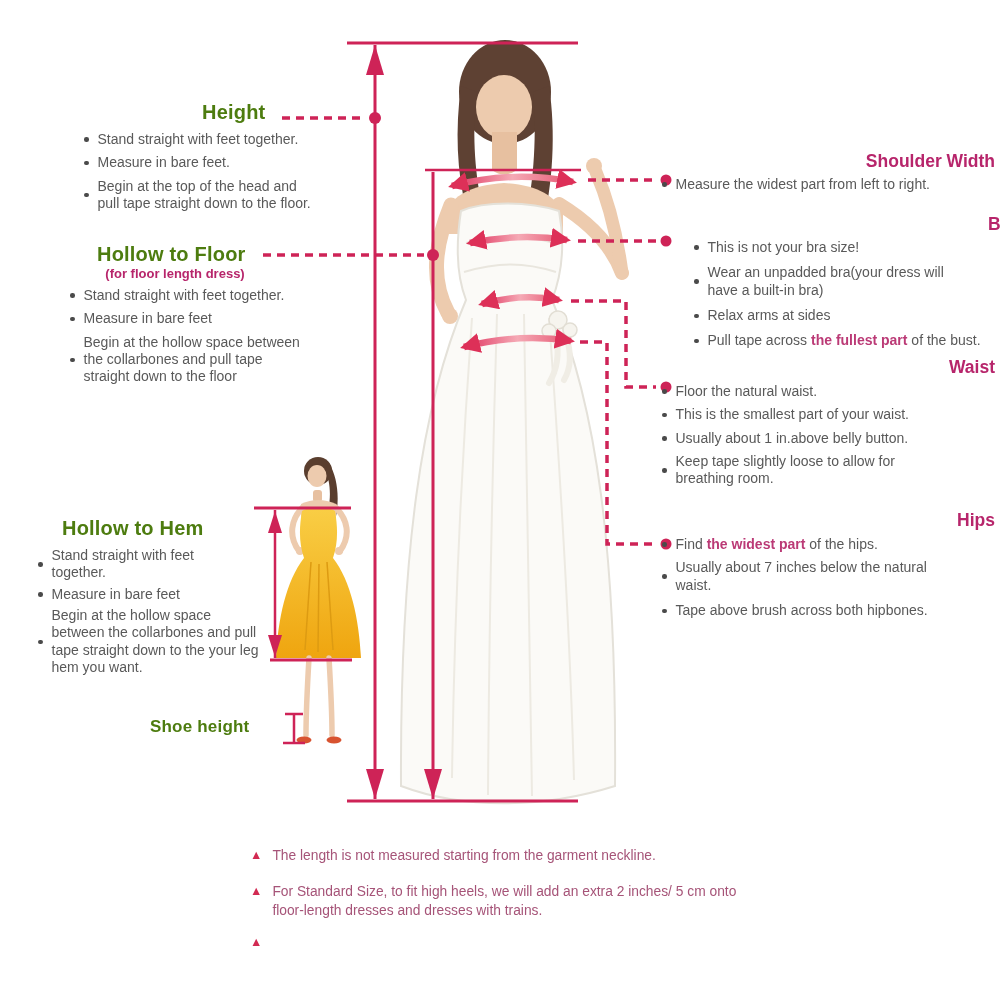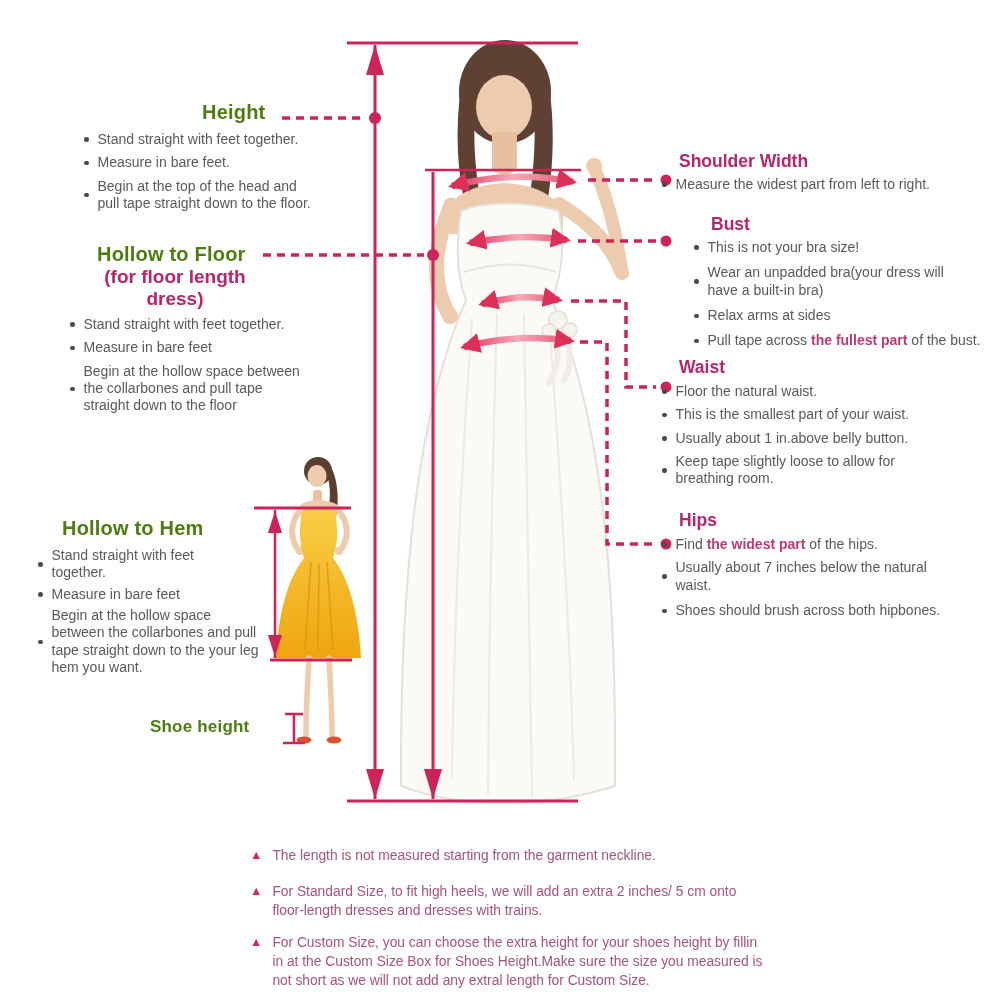--- a/index.html
+++ b/index.html
@@ -2,22 +2,22 @@
 <html><head>
 <meta charset="utf-8">
 <title>Measurement Guide</title>
 <style>
   html,body{margin:0;padding:0;background:#fff;}
   .page{position:relative;width:1000px;height:1000px;background:#ffffff;overflow:hidden;
         font-family:"Liberation Sans",sans-serif;}
   .art{position:absolute;left:0;top:0;z-index:1;}
   .sec{position:absolute;z-index:2;}
   .t1{font-size:20px;font-weight:bold;color:#4d7c0f;margin:0;letter-spacing:.2px;}
-  .t2{font-size:17.5px;font-weight:bold;color:#b7256b;margin:0;}
-  .sub{font-size:19px;font-weight:bold;color:#b7256b;margin:0;}
+  .t2{font-size:17.5px;font-weight:bold;color:#b7256b;margin:0;text-align:right;}
+  .sub{font-size:13px;font-weight:bold;color:#b7256b;margin:0;}
   ul.blist{list-style:none;margin:0;padding:0;}
   ul.blist li{display:flex;align-items:center;gap:9px;color:#595959;
               font-size:14px;line-height:1.24;margin-bottom:6px;}
   ul.blist li::before{content:"";width:4.5px;height:4.5px;border-radius:50%;
               background:#4a4a4a;flex:0 0 auto;}
   ul.blist li span{white-space:pre-line;}
   .hl{color:#bb3a76;font-weight:bold;}
   .notes{list-style:none;margin:0;padding:0;}
   .notes li{display:flex;align-items:flex-start;gap:10px;color:#a65478;
             font-size:13.8px;line-height:1.38;}
@@ -245,38 +245,35 @@
     <h2 class="t2" style="margin-left:19px">Hips</h2>
     <ul class="blist" style="margin:5px 0 0 2px">
       <li>
           <span><span>Find </span><span class="hl">the widest part</span><span> of the hips.</span></span>
         </li>
       <li style="margin-bottom:8px">
           <span>Usually about 7 inches below the natural
 waist.</span>
         </li>
       <li>
-          <span>Shoes should brush across both hipbones.</span>
+          <span>Tape above brush across both hipbones.</span>
         </li>
     </ul>
   </div>
 
   <div class="sec" style="left:250px;top:846px;width:600px">
     <ul class="notes">
       <li class="n1">
         <span class="tri">▲</span>
         <span class="ntext">The length is not measured starting from the garment neckline.</span>
       </li>
       <li class="n2">
         <span class="tri">▲</span>
         <span class="ntext">For Standard Size, to fit high heels, we will add an extra 2 inches/ 5  cm onto
 floor-length dresses and dresses with trains.</span>
       </li>
       <li>
         <span class="tri">▲</span>
-        <span class="ntext">For Custom Size, you can choose the extra height for your shoes height by fillin
-in at the Custom Size Box for Shoes Height.Make sure the size you measured is
-not short as we will not add any extral length for Custom Size.</span>
       </li>
     </ul>
   </div>
 
 </div>
 
 </body></html>

